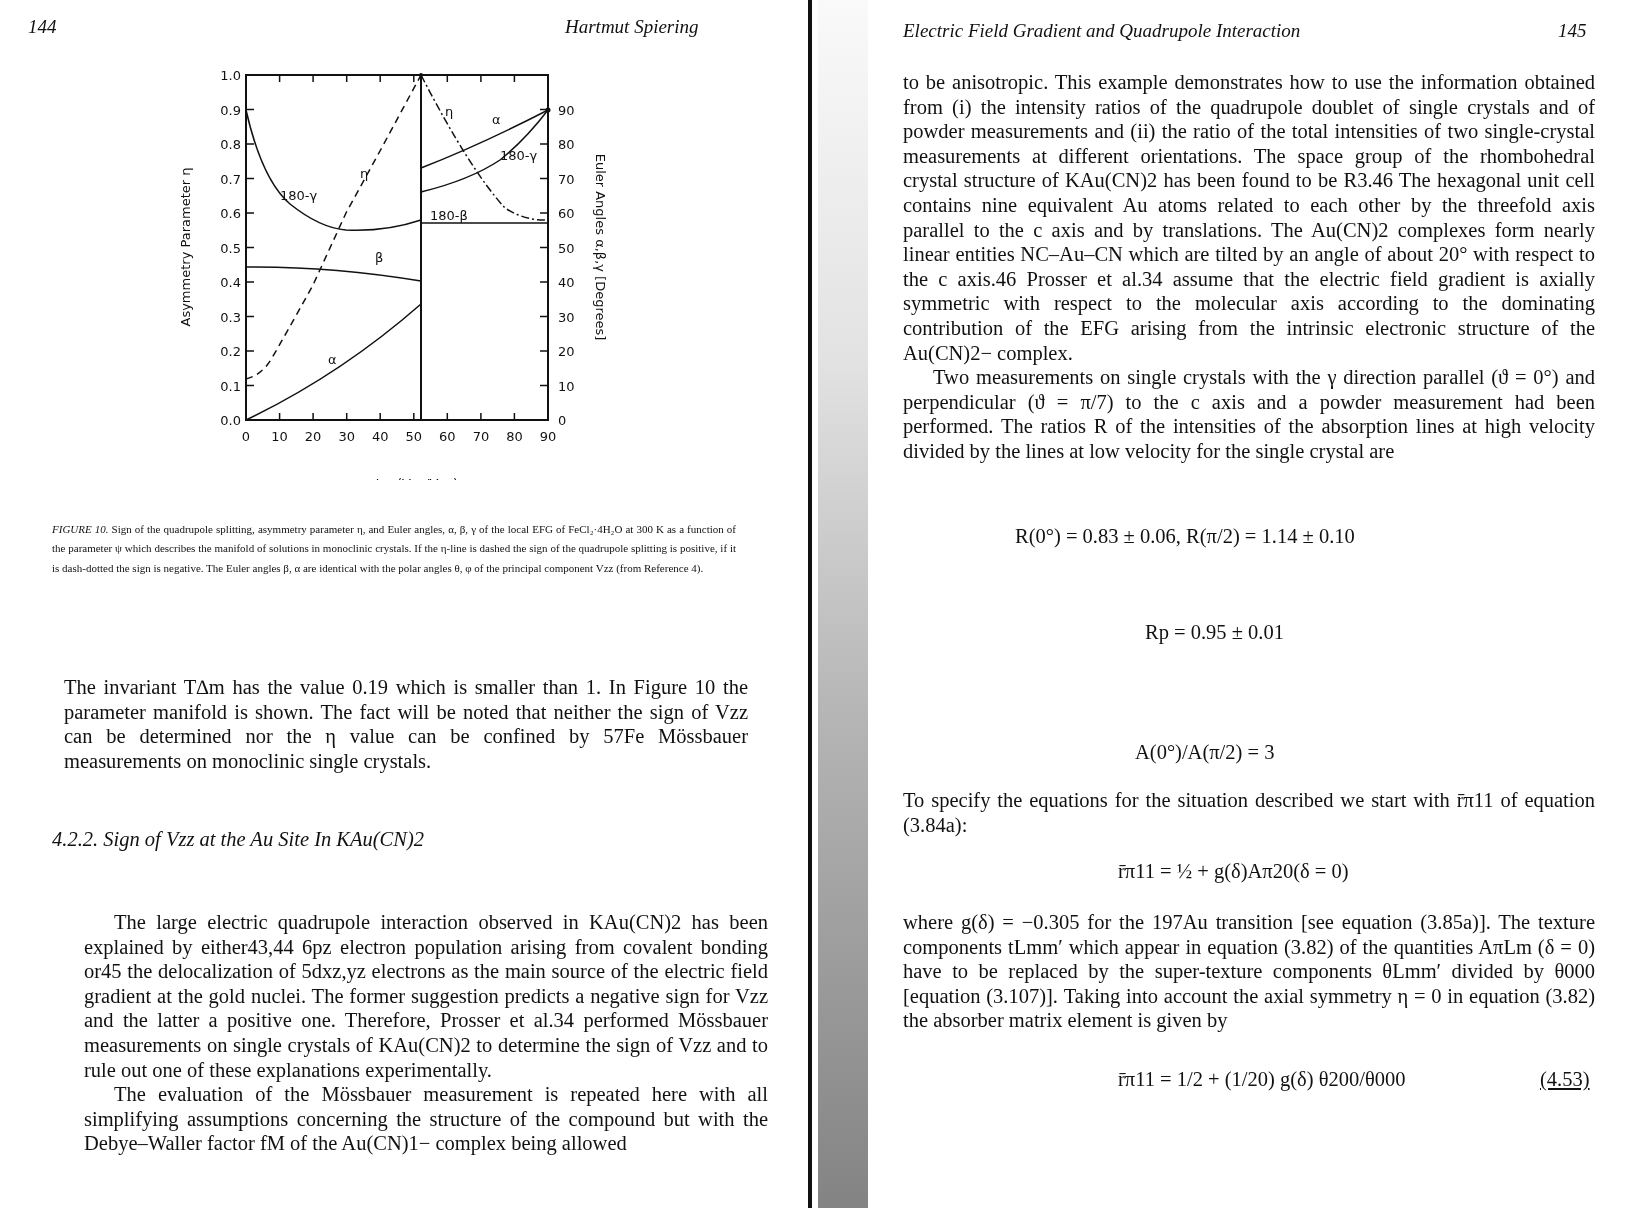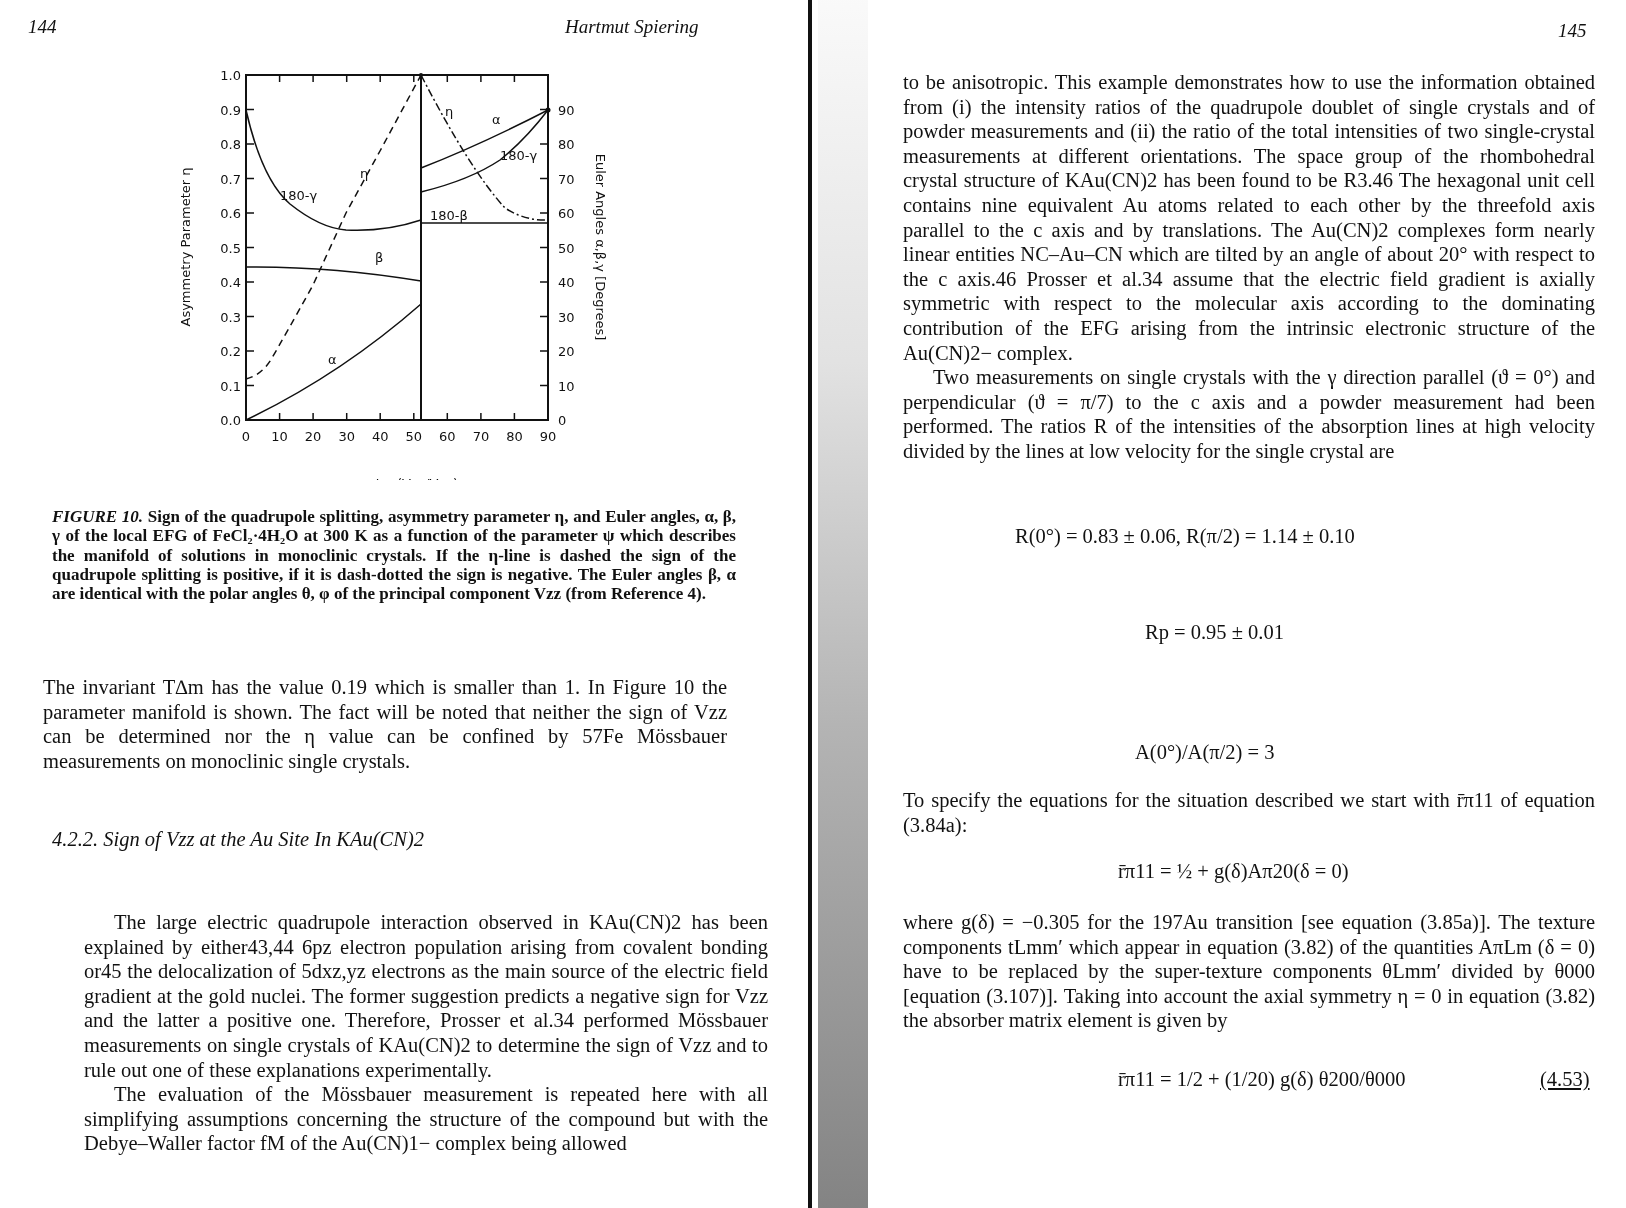--- a/index.html
+++ b/index.html
@@ -6,21 +6,21 @@
   body { width: 1626px; height: 1208px; position: relative; overflow: hidden;
          font-family: "Liberation Serif", "DejaVu Serif", serif; color: #111; }
   .page { position: absolute; top: 0; height: 1208px; }
   .left { left: 0; width: 790px; }
   .right { left: 800px; width: 826px; }
   .runhead { position: absolute; top: 16px; font-style: italic; font-size: 19px; }
   .pnum { position: absolute; top: 16px; font-style: italic; font-size: 19px; }
   .text { position: absolute; font-size: 20.5px; line-height: 24.6px; text-align: justify; }
   .text p { margin: 0; }
   .indent { text-indent: 30px; }
-  .caption { position: absolute; left: 52px; top: 507px; width: 684px; font-size: 17px; line-height: 19.3px; text-align: justify; font-weight: bold; }
+  .caption { position: absolute; left: 52px; top: 520px; width: 684px; font-size: 11px; line-height: 19.3px; text-align: justify; }
   .caption .lab { font-style: italic; }
   .section { position: absolute; left: 52px; top: 828px; font-size: 20.5px; font-style: italic; }
   .eq { position: absolute; font-size: 20.5px; white-space: nowrap; }
   .eqnum { position: absolute; font-size: 20.5px; text-decoration: underline; }
   .gutter { position: absolute; left: 808px; top: 0; width: 4px; height: 1208px; background: #111; }
   .shade { position: absolute; left: 818px; top: 0; width: 50px; height: 1208px;
            background: linear-gradient(to bottom, rgba(80,80,80,0.03) 0%, rgba(60,60,60,0.15) 30%, rgba(40,40,40,0.35) 60%, rgba(30,30,30,0.55) 100%); }
   svg text { font-family: "DejaVu Sans", "Liberation Sans", sans-serif; }
 </style>
 </head>
@@ -150,36 +150,37 @@
       <text x="492" y="124">α</text>
       <text x="500" y="160">180-γ</text>
     </g>
   </svg>
 
   <div class="caption">
     <span class="lab">FIGURE 10.</span>
     <span>Sign of the quadrupole splitting, asymmetry parameter η, and Euler angles, α, β, γ of the local EFG of FeCl₂·4H₂O at 300 K as a function of the parameter ψ which describes the manifold of solutions in monoclinic crystals. If the η-line is dashed the sign of the quadrupole splitting is positive, if it is dash-dotted the sign is negative. The Euler angles β, α are identical with the polar angles θ, φ of the principal component Vzz (from Reference 4).</span>
   </div>
 
-  <div class="text" style="left:43px; top:675px; width:684px;">
+  <div class="text" style="left:64px; top:675px; width:684px;">
     <p>The invariant T∆m has the value 0.19 which is smaller than 1. In Figure 10 the parameter manifold is shown. The fact will be noted that neither the sign of Vzz can be determined nor the η value can be confined by 57Fe Mössbauer measurements on monoclinic single crystals.</p>
   </div>
 
   <div class="section">4.2.2. Sign of Vzz at the Au Site In KAu(CN)2</div>
 
   <div class="text" style="left:52px; top:910px; width:684px;margin-left:32px;">
     <p class="indent">The large electric quadrupole interaction observed in KAu(CN)2 has been explained by either43,44 6pz electron population arising from covalent bonding or45 the delocalization of 5dxz,yz electrons as the main source of the electric field gradient at the gold nuclei. The former suggestion predicts a negative sign for Vzz and the latter a positive one. Therefore, Prosser et al.34 performed Mössbauer measurements on single crystals of KAu(CN)2 to determine the sign of Vzz and to rule out one of these explanations experimentally.</p>
     <p class="indent">The evaluation of the Mössbauer measurement is repeated here with all simplifying assumptions concerning the structure of the compound but with the Debye–Waller factor fM of the Au(CN)1− complex being allowed</p>
   </div>
 </div>
 
 <div class="gutter"></div>
 <div class="shade"></div>
 
 <div class="page right">
+  <div class="runhead" style="left:103px; top:20px;">Electric Field Gradient and Quadrupole Interaction</div>
   <div class="pnum" style="left:758px; top:20px;">145</div>
 
   <div class="text" style="left:103px; top:70px; width:692px;">
     <p>to be anisotropic. This example demonstrates how to use the information obtained from (i) the intensity ratios of the quadrupole doublet of single crystals and of powder measurements and (ii) the ratio of the total intensities of two single-crystal measurements at different orientations. The space group of the rhombohedral crystal structure of KAu(CN)2 has been found to be R3.46 The hexagonal unit cell contains nine equivalent Au atoms related to each other by the threefold axis parallel to the c axis and by translations. The Au(CN)2 complexes form nearly linear entities NC–Au–CN which are tilted by an angle of about 20° with respect to the c axis.46 Prosser et al.34 assume that the electric field gradient is axially symmetric with respect to the molecular axis according to the dominating contribution of the EFG arising from the intrinsic electronic structure of the Au(CN)2− complex.</p>
     <p class="indent">Two measurements on single crystals with the γ direction parallel (ϑ = 0°) and perpendicular (ϑ = π/7) to the c axis and a powder measurement had been performed. The ratios R of the intensities of the absorption lines at high velocity divided by the lines at low velocity for the single crystal are</p>
   </div>
 
   <div class="eq" style="left:215px; top:525px;">R(0°) = 0.83 ± 0.06,      R(π/2) = 1.14 ± 0.10</div>
   <div class="eq" style="left:345px; top:621px;">Rp = 0.95 ± 0.01</div>
 

